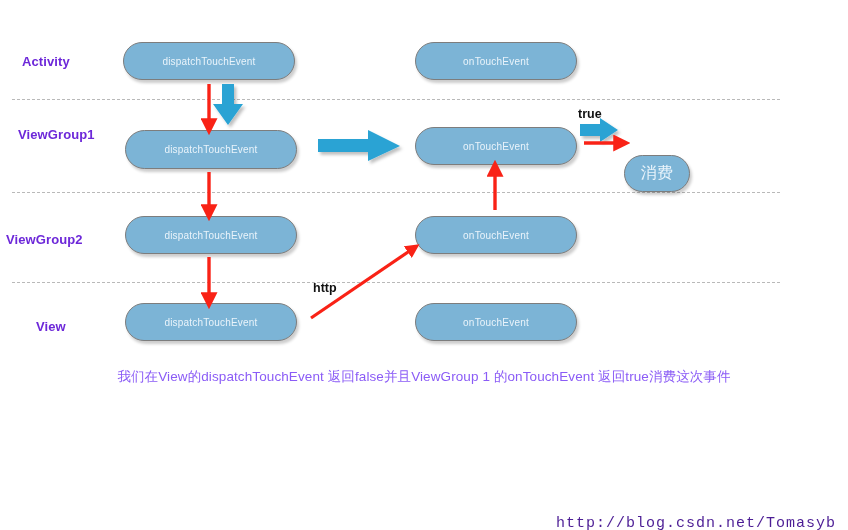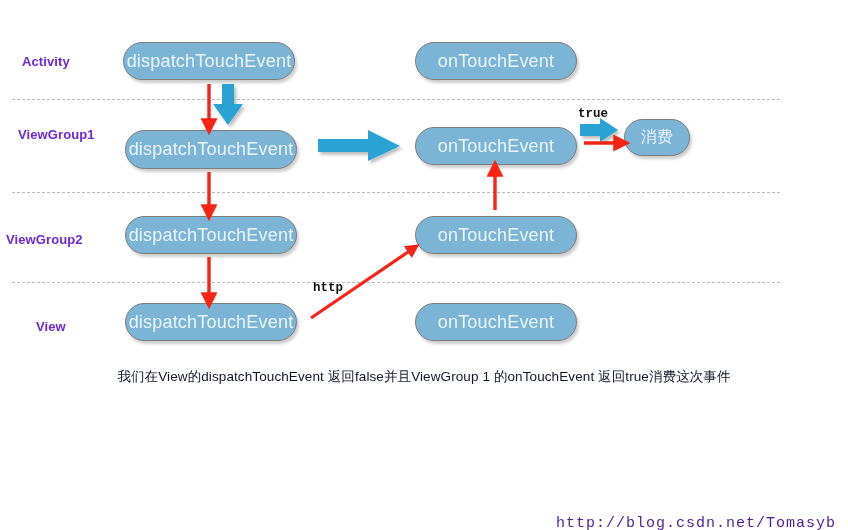--- a/index.html
+++ b/index.html
@@ -10,28 +10,28 @@
   .row-label{position:absolute;font-size:13px;color:#6d28d9;font-weight:600;
              letter-spacing:0.1px;white-space:nowrap;}
 
   .sep{position:absolute;left:12px;width:768px;height:0;
        border-top:1px dashed #b9b9b9;}
 
   .pill{position:absolute;box-sizing:border-box;
         background:#7cb4d6;border:1.6px solid #7d7d7d;border-radius:999px;
         box-shadow:2px 3px 3px rgba(0,0,0,0.20);
         display:flex;align-items:center;justify-content:center;
-        color:#eaf4fb;font-size:18px;letter-spacing:0.2px;}
-  .pill.cn{font-size:16px;}
+        color:#eaf4fb;font-size:10px;letter-spacing:0.2px;}
+  .pill.cn{font-size:16px;margin-top:36px;}
 
   .edge-label{position:absolute;font-size:12.5px;color:#111;font-weight:700;
-              white-space:nowrap;font-family:Liberation Mono, monospace;}
+              white-space:nowrap;}
 
   .caption{position:absolute;left:0;top:368px;width:848px;text-align:center;
-           font-size:13.5px;color:#0f172a;letter-spacing:0.1px;}
+           font-size:13.5px;color:#8b5cf6;letter-spacing:0.1px;}
 
   .watermark{position:absolute;left:556px;top:494px;font-size:15px;
              color:#4c1d95;font-family:"Liberation Mono","DejaVu Sans Mono",monospace;
              letter-spacing:1px;white-space:nowrap;margin-top:21px;}
 
   svg.arrows{position:absolute;left:0;top:0;width:848px;height:530px;
              pointer-events:none;}
 </style>
 </head>
 <body>

